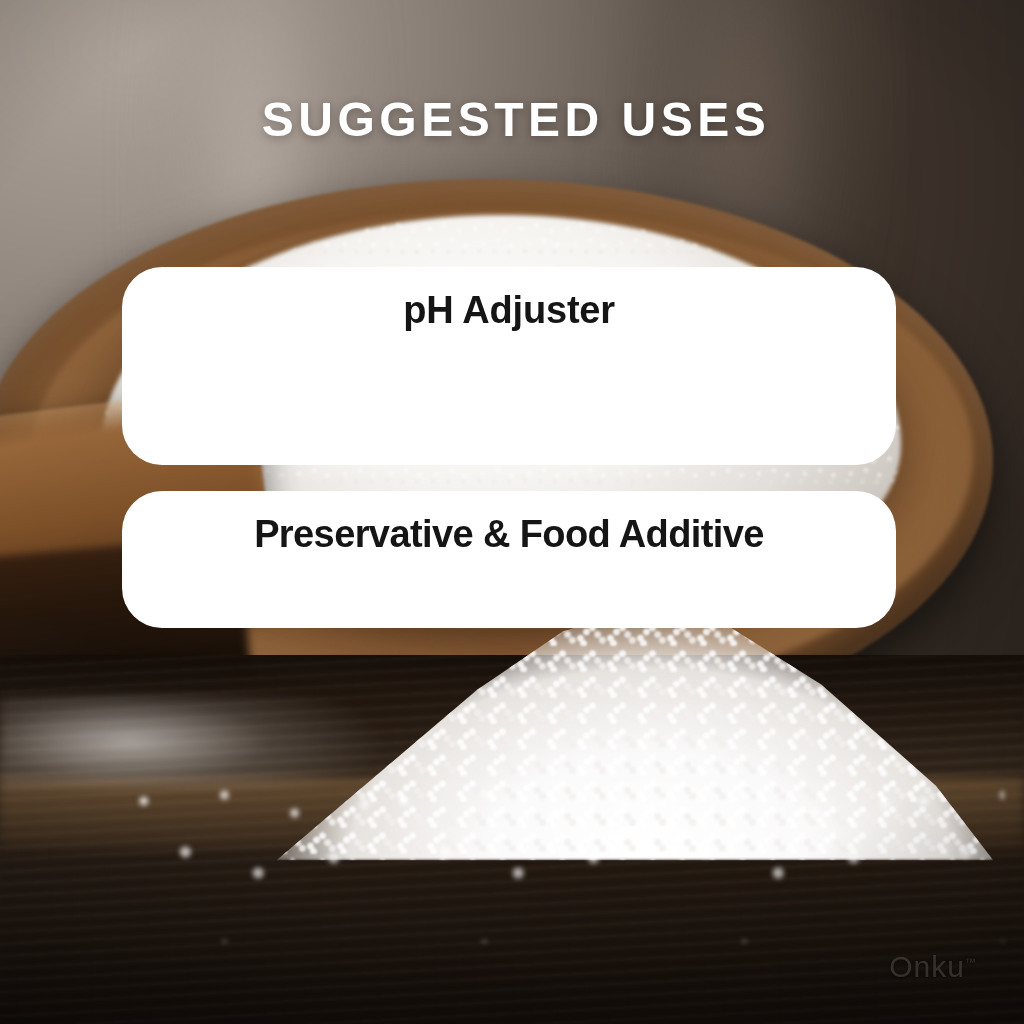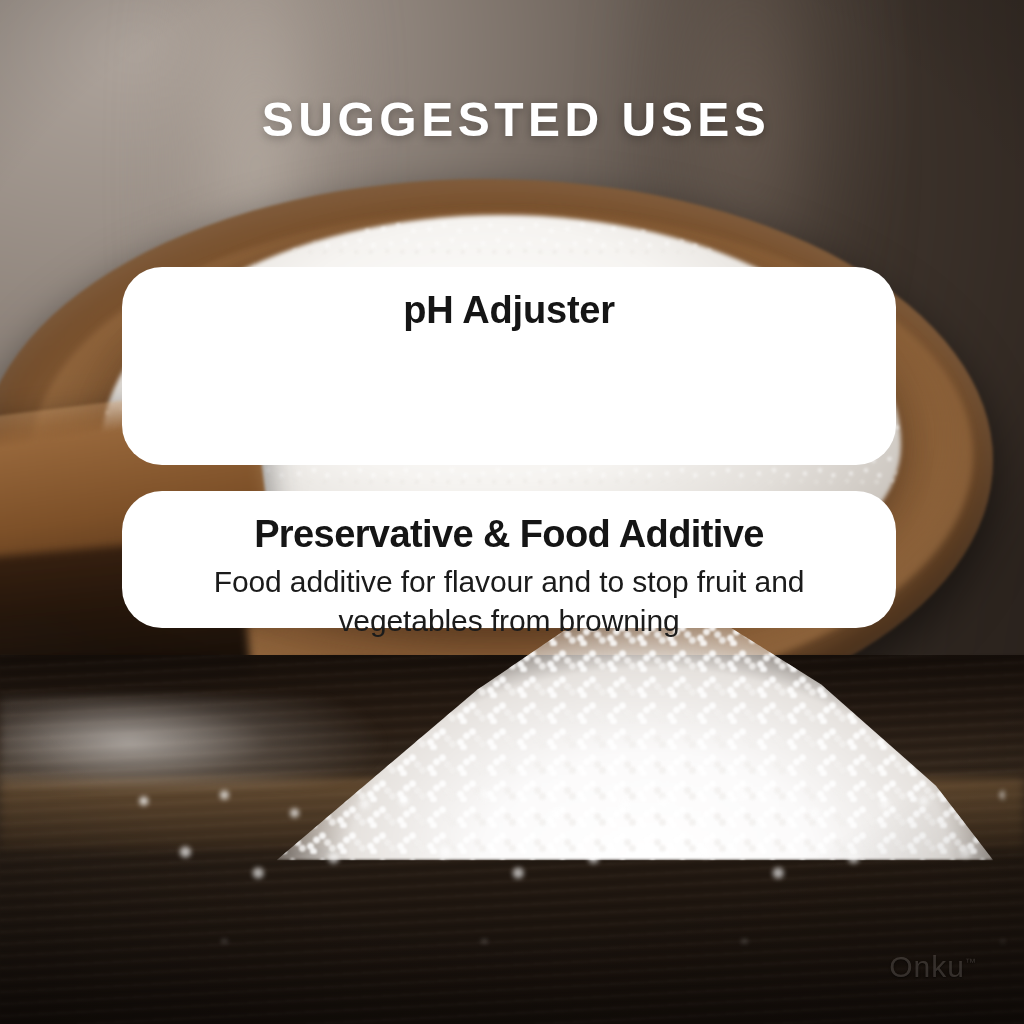--- a/index.html
+++ b/index.html
@@ -305,20 +305,19 @@
   </div>
 
   <div class="title">SUGGESTED USES</div>
 
   <div class="card" id="card-ph">
     <h2 class="card-title">pH Adjuster</h2>
   </div>
 
   <div class="card" id="card-preserv">
     <h2 class="card-title">Preservative &amp; Food Additive</h2>
-    <p class="card-body">Food additive for flavour and to stop fruit and vegetables from browning</p>
   </div>
 
   <div class="watermark">
     <span>Onku</span><span class="tm">™</span>
   </div>
 
 </div>
 
 </body></html>

